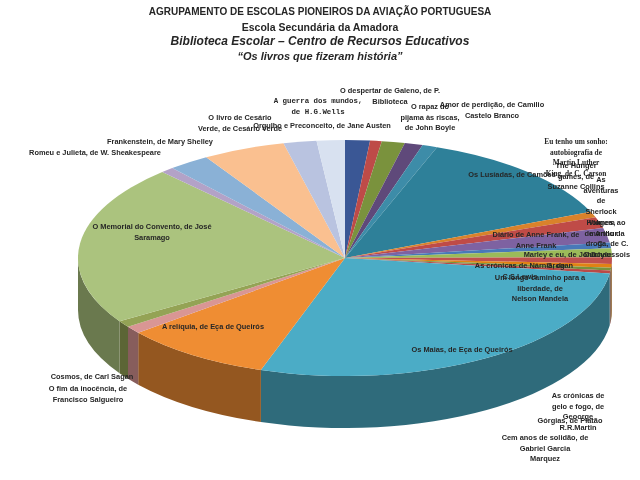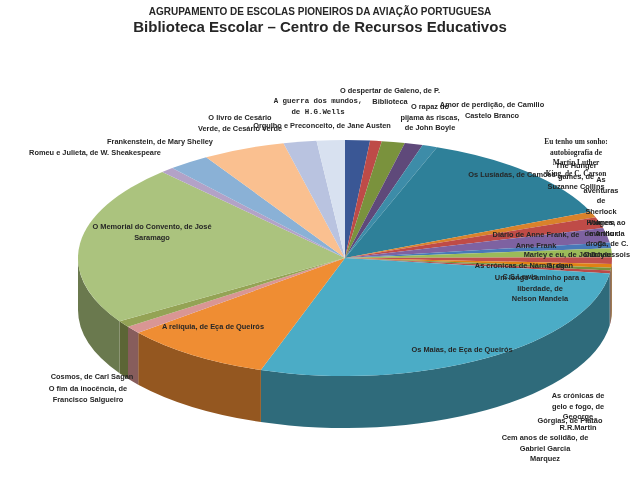--- a/index.html
+++ b/index.html
@@ -3,37 +3,39 @@
 <meta charset="utf-8">
 <style>
   html,body{margin:0;padding:0;background:#ffffff;}
   #stage{
     position:relative;width:640px;height:480px;overflow:hidden;background:#ffffff;
     font-family:"Liberation Sans","DejaVu Sans",sans-serif;color:#262626;
   }
   .title-block{position:absolute;left:0;top:5px;width:640px;text-align:center;line-height:14.5px;}
   .t1{font-size:10px;font-weight:700;}
   .t2{font-size:10.5px;font-weight:700;}
-  .t3{font-size:15px;font-weight:700;}
+  .t3{font-size:12px;font-weight:700;font-style:italic;}
   .t4{font-size:11px;font-weight:700;font-style:italic;}
   .t5{font-size:11px;font-weight:400;}
   #pie-svg{position:absolute;left:0;top:0;}
   .slice-label{
     position:absolute;transform:translateX(-50%);
     font-size:7.4px;font-weight:700;line-height:1.45;
     white-space:pre-line;text-align:center;color:#262626;pointer-events:none;
   }
 </style>
 </head>
 <body>
 
 <div id="stage">
   <div class="title-block">
     <div class="t1">AGRUPAMENTO DE ESCOLAS PIONEIROS DA AVIAÇÃO PORTUGUESA</div>
+    <div class="t2">Escola Secundária da Amadora</div>
     <div class="t3">Biblioteca Escolar – Centro de Recursos Educativos</div>
+    <div class="t4">“Os livros que fizeram história”</div>
   </div>
 
   <svg id="pie-svg" width="640" height="480" viewBox="0 0 640 480" xmlns="http://www.w3.org/2000/svg">
       <path d="M 612 258 A 267 118 0 0 1 611.6627674138067 263.9288295452128 L 611.6627674138067 315.9288295452128 A 267 118 0 0 0 612 310 Z" fill="rgb(119,50,48)"></path>
       <path d="M 611.6627674138067 263.9288295452128 A 267 118 0 0 1 611.109802785086 267.6276921650426 L 611.109802785086 319.6276921650426 A 267 118 0 0 0 611.6627674138067 315.9288295452128 Z" fill="rgb(139,81,12)"></path>
       <path d="M 611.109802785086 267.6276921650426 A 267 118 0 0 1 610.4783110359988 270.5801162044807 L 610.4783110359988 322.5801162044807 A 267 118 0 0 0 611.109802785086 319.6276921650426 Z" fill="rgb(74,91,37)"></path>
       <path d="M 610.4783110359988 270.5801162044807 A 267 118 0 0 1 609.6791374955583 273.5245943728893 L 609.6791374955583 325.5245943728893 A 267 118 0 0 0 610.4783110359988 322.5801162044807 Z" fill="rgb(115,46,44)"></path>
       <path d="M 609.6791374955583 273.5245943728893 A 267 118 0 0 1 260.89859925203376 369.9933451088548 L 260.89859925203376 421.9933451088548 A 267 118 0 0 0 609.6791374955583 325.5245943728893 Z" fill="rgb(47,107,123)"></path>
       <path d="M 260.89859925203376 369.9933451088548 A 267 118 0 0 1 138.20768292693816 332.6432791057487 L 138.20768292693816 384.6432791057487 A 267 118 0 0 0 260.89859925203376 421.9933451088548 Z" fill="rgb(148,87,32)"></path>
       <path d="M 138.20768292693816 332.6432791057487 A 267 118 0 0 1 128.01065809636407 326.75747660089206 L 128.01065809636407 378.75747660089206 A 267 118 0 0 0 138.20768292693816 384.6432791057487 Z" fill="rgb(135,93,92)"></path>

